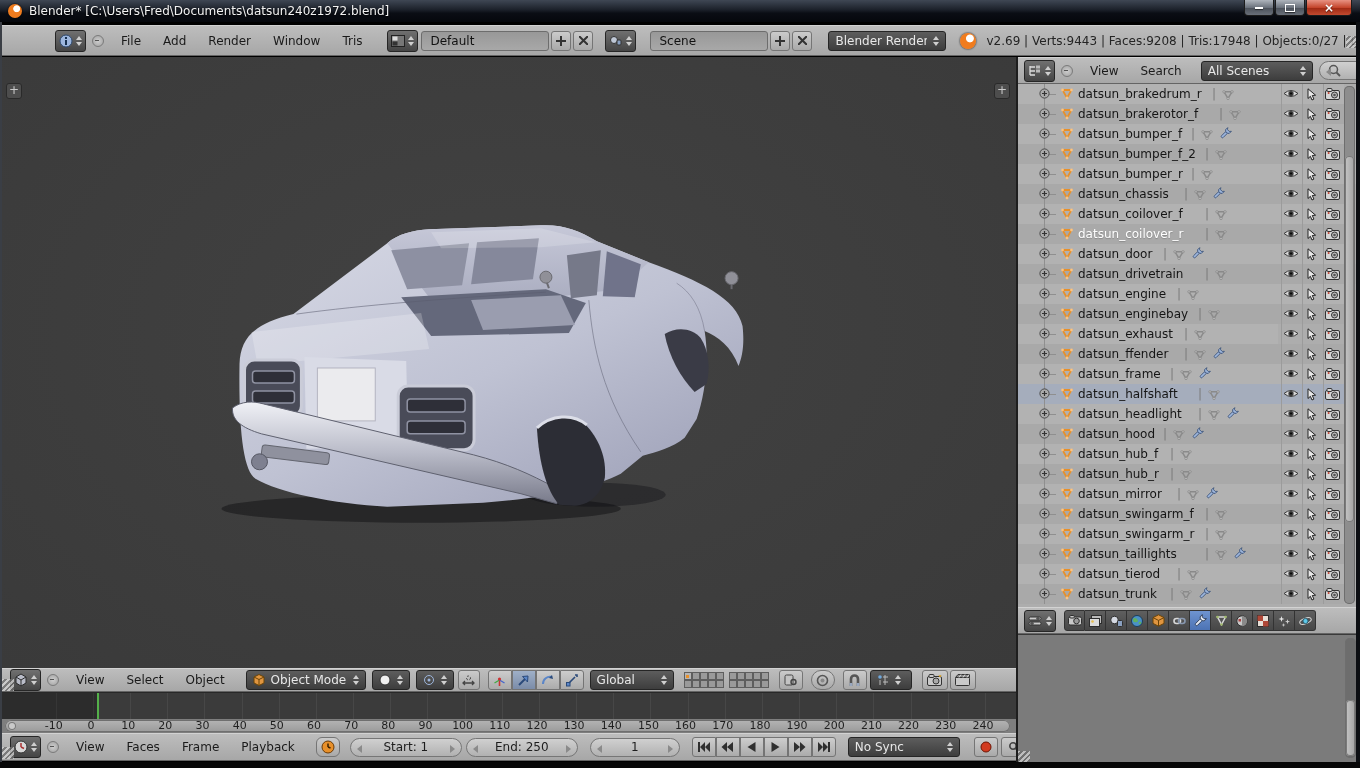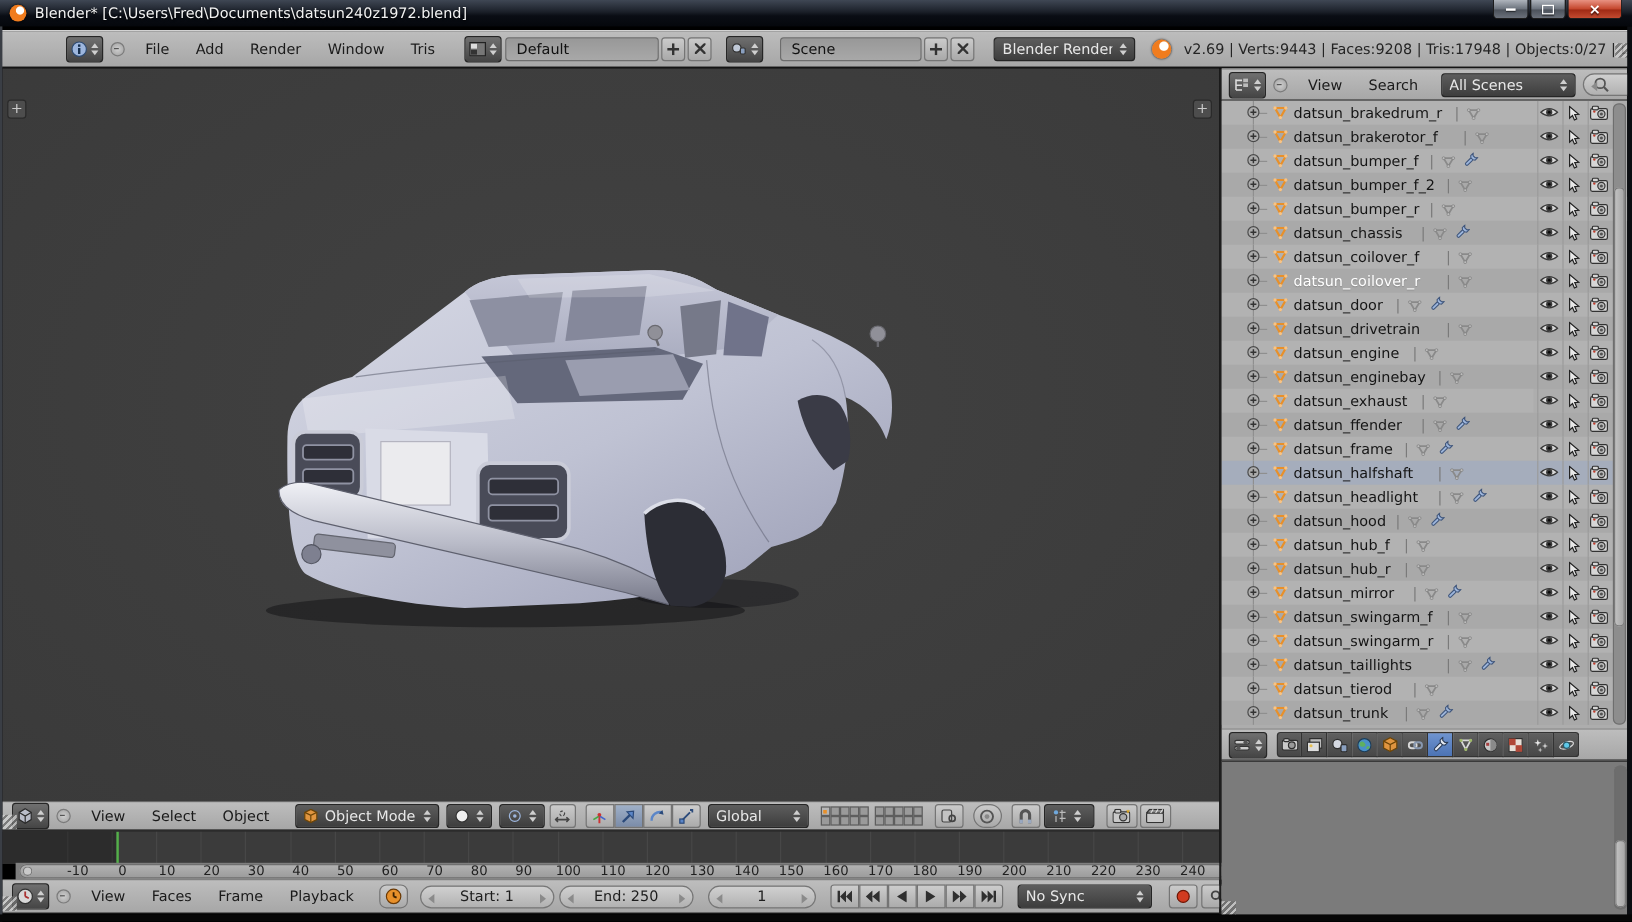--- a/index.html
+++ b/index.html
@@ -61,21 +61,21 @@
     background:radial-gradient(ellipse at 50% 45%, #424242 0%, #3a3a3a 100%);overflow:hidden;}
   .vplus{position:absolute;top:26px;width:14px;height:14px;border-radius:3px;background:#4d4d4d;
     border:1px solid #2a2a2a;color:#c9c9c9;font-size:12px;line-height:12px;text-align:center;}
   
   #view3d-header{left:2px;top:668px;width:1014px;height:24px;}
   #tl-canvas{position:absolute;left:2px;top:692px;width:1014px;height:27px;background:#3b3b3b;
     border-top:1px solid #282828;overflow:hidden;}
   .gridline{position:absolute;top:0;bottom:0;width:1px;background:#474747;}
   #playhead{position:absolute;top:0;bottom:0;width:2px;}
   #prerange{position:absolute;left:0;top:0;bottom:0;background:rgba(0,0,0,0.24);}
-  #tl-strip{position:absolute;left:2px;top:719px;width:1014px;height:14px;background:#7e7e7e;overflow:hidden;margin-left:11px;}
+  #tl-strip{position:absolute;left:2px;top:719px;width:1014px;height:14px;background:#7e7e7e;overflow:hidden;}
   #strip-pill{position:absolute;left:3px;top:1px;width:1005px;height:12px;border-radius:6px;
     background:linear-gradient(#b4b4b4,#9a9a9a);box-shadow:inset 0 0 0 1px #6f6f6f;}
   #strip-knob{position:absolute;left:6px;top:3px;width:8px;height:8px;border-radius:50%;
     background:#c9c9c9;box-shadow:inset 0 0 0 1px #777;}
   .tick{position:absolute;top:0px;transform:translateX(-50%);font-size:11px;color:#1f1f1f;line-height:13px;}
   #timeline-header{left:2px;top:733px;width:1014px;height:28px;}
   .pbtn{width:24px;height:20px;background:linear-gradient(#cdcdcd,#ababab);border:1px solid #747474;
     display:flex;align-items:center;justify-content:center;flex:none;box-sizing:border-box;}
   .pbtn:first-child{border-radius:3px 0 0 3px;} .pbtn:last-child{border-radius:0 3px 3px 0;}
   

